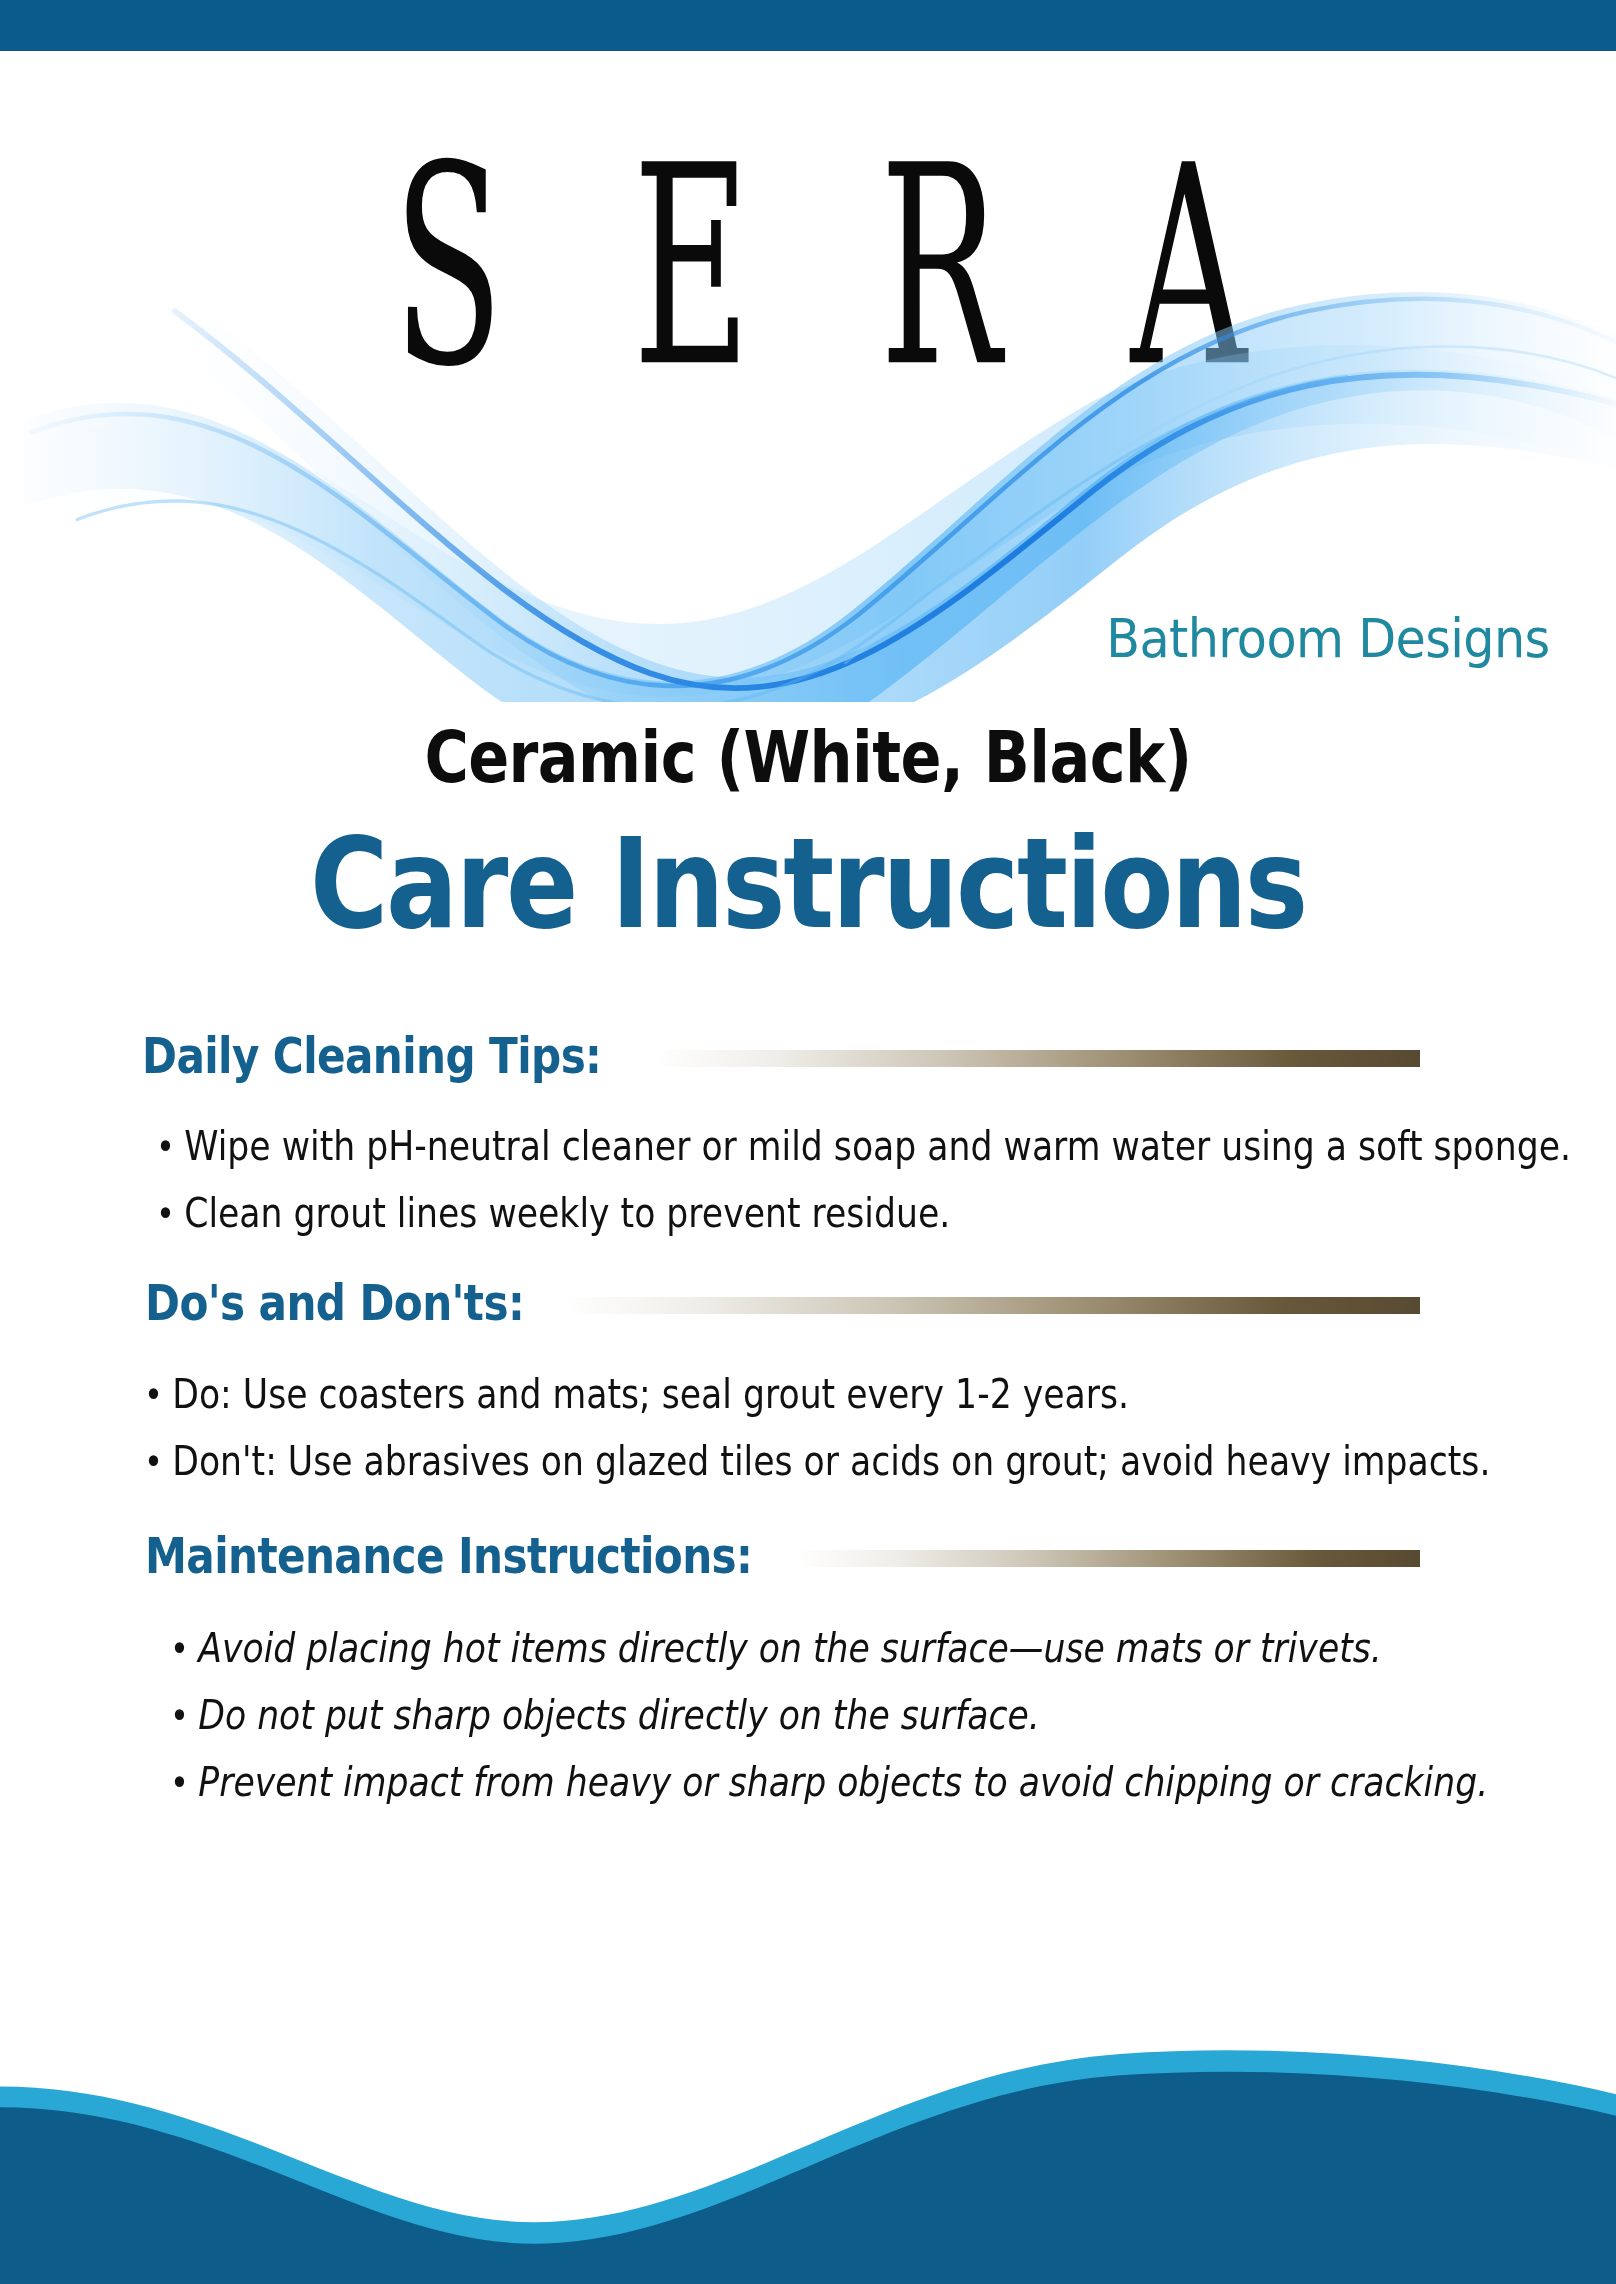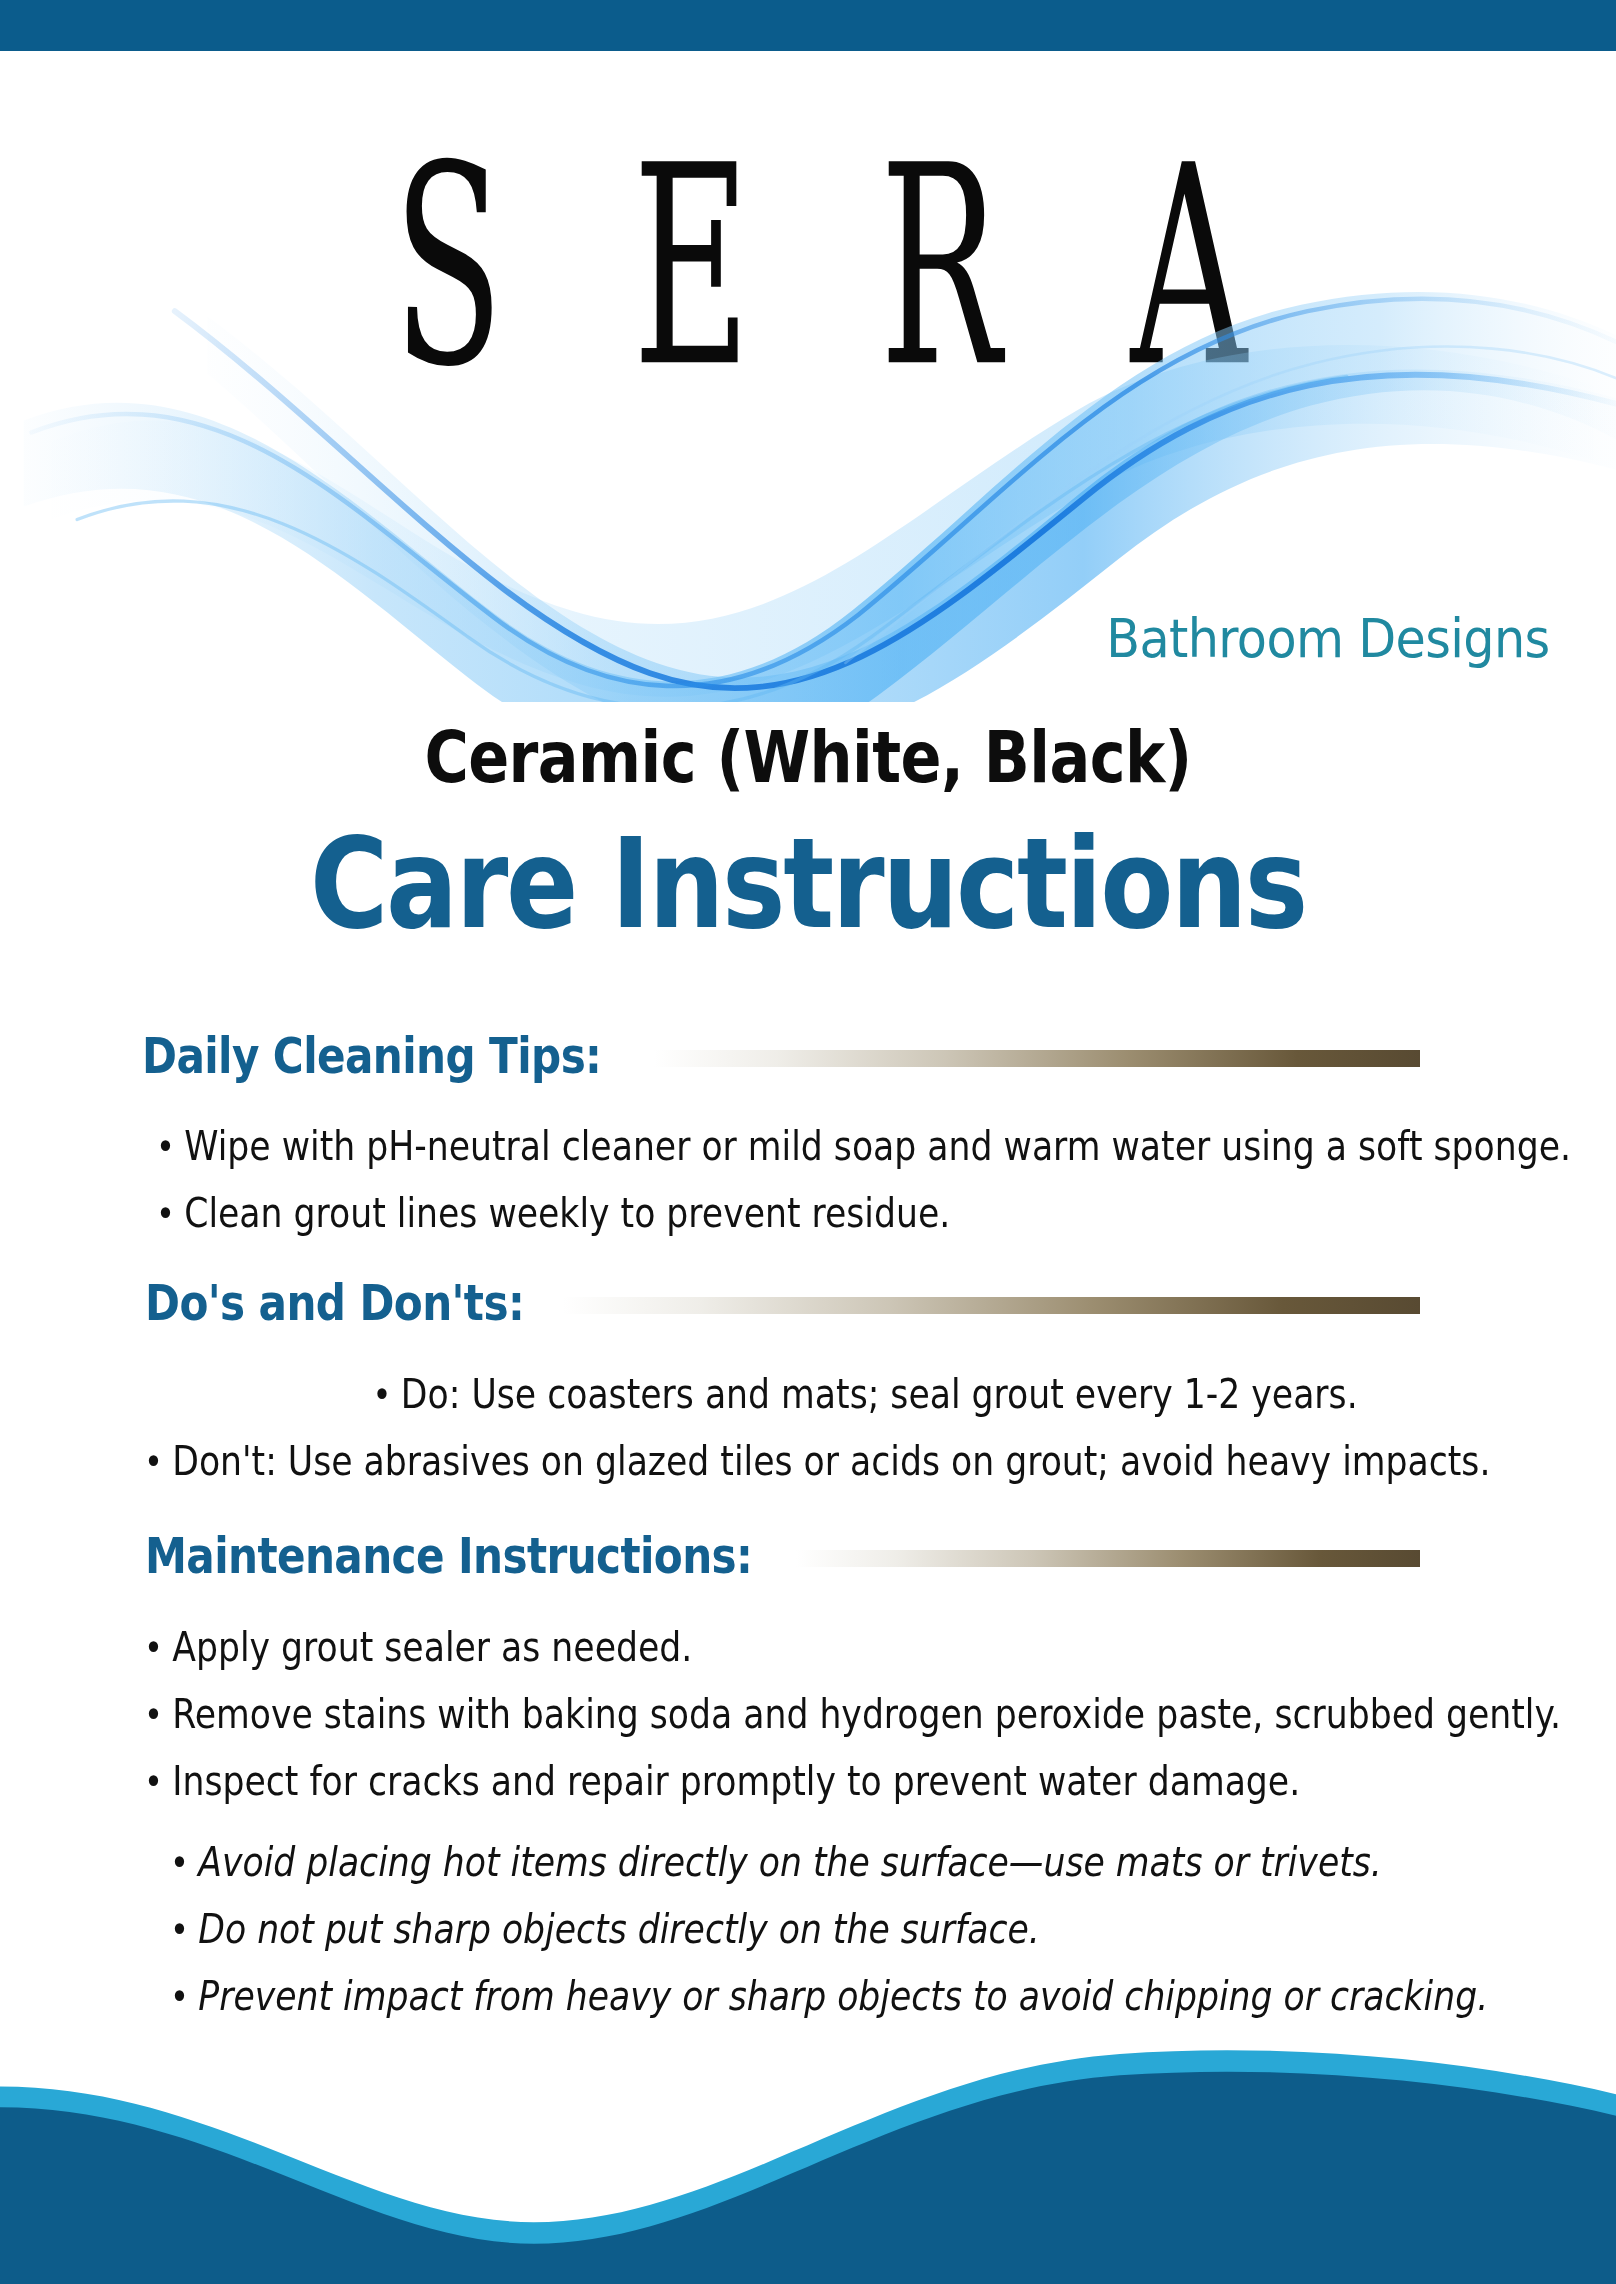--- a/index.html
+++ b/index.html
@@ -181,21 +181,21 @@
   }
 
   
   #sec-daily            { margin-left: 142px; }
   #sec-daily .rule      { left: 512px; }
   #sec-daily .bullets   { margin-top: 38px; margin-left: 14.3px; }
   #sec-daily .bullets li{ margin-bottom: 26px; }
 
   #sec-dos              { margin-left: 145px; margin-top: 38px; }
   #sec-dos .rule        { left: 418px; }
-  #sec-dos .bullets     { margin-top: 39px; margin-left: -1.3px; text-align: right; }
+  #sec-dos .bullets     { margin-top: 39px; margin-left: -1.3px; }
   #sec-dos .bullets li  { margin-bottom: 26px; }
 
   #sec-maint              { margin-left: 145px; margin-top: 43px; }
   #sec-maint .rule        { left: 651px; }
   #sec-maint .bullets     { margin-top: 39px; margin-left: -1.3px; }
   #sec-maint .bullets li  { margin-bottom: 26px; }
 
   #sec-prev              { margin-left: 156px; margin-top: 38px; }
   #sec-prev .rule        { left: 417px; }
   #sec-prev .bullets     { margin-top: 40px; margin-left: 14.3px; font-style: italic; }
@@ -315,25 +315,20 @@
       <li>Do:  Use coasters and mats; seal grout every 1-2 years.</li>
       <li>Don't: Use abrasives on glazed tiles or acids on grout; avoid heavy impacts.</li>
     </ul>
   </div>
 
   <div class="section" id="sec-maint">
     <div class="section-head">
       <span class="section-title">Maintenance Instructions:</span>
       <span class="rule"></span>
     </div>
-    <ul class="bullets">
-      <li>Apply grout sealer as needed.</li>
-      <li>Remove stains with baking soda and hydrogen peroxide paste, scrubbed gently.</li>
-      <li>Inspect for cracks and repair promptly to prevent water damage.</li>
-    </ul>
   </div>
 
   <div class="section" id="sec-prev">
     <ul class="bullets">
       <li>Avoid placing hot items directly on the surface—use mats or trivets.</li>
       <li>Do not put sharp objects directly on the surface.</li>
       <li>Prevent impact from heavy or sharp objects to avoid chipping or cracking.</li>
     </ul>
   </div>
 

